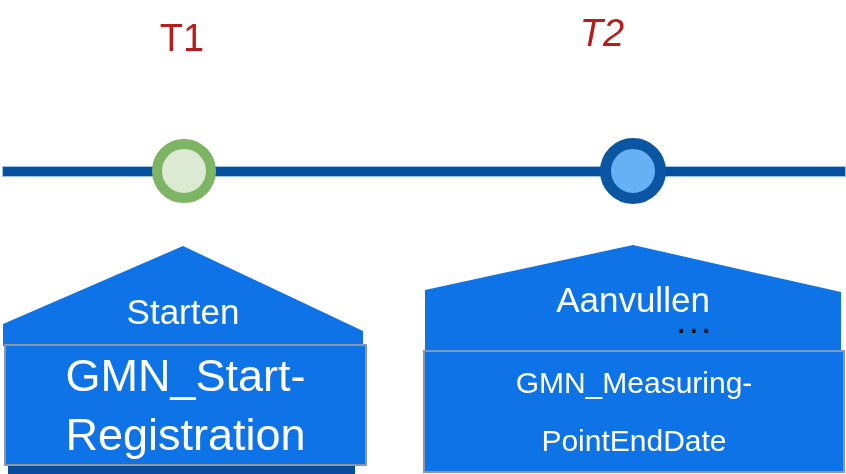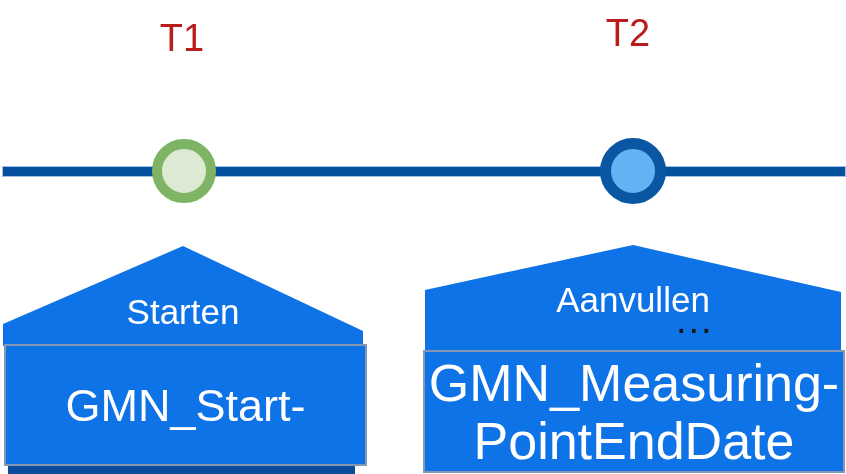--- a/index.html
+++ b/index.html
@@ -6,21 +6,21 @@
   body{
     width:846px;height:474px;position:relative;overflow:hidden;
     background:#ffffff;
     font-family:"Liberation Sans", sans-serif;
   }
   .abs{position:absolute;}
   .t-label{
     font-size:38px;color:#b91c1c;text-align:center;line-height:1.1;
   }
   #t1-label{left:130px;top:18px;width:104px;}
-  #t2-label{left:578px;top:13px;width:100px;}
+  #t2-label{left:552px;top:13px;width:100px;font-style:italic;}
   #timeline-line{
     left:2px;top:166px;width:842px;height:9px;
     background:var(--timeline-fill);
     border:1px solid var(--timeline-edge);
   }
   .marker{border-radius:50%;}
   #marker-t1{
     left:152px;top:139px;width:44px;height:44px;
     border:10px solid var(--marker-green-ring);
     background:var(--marker-green-fill);
@@ -54,21 +54,21 @@
     color:#ffffff;text-align:center;
     display:flex;flex-direction:column;justify-content:center;align-items:center;
     box-sizing:border-box;
   }
   #box-left{
     left:4px;top:344px;width:363px;height:122px;
     font-size:45px;line-height:59px;
   }
   #box-right{
     left:423px;top:350px;width:422px;height:123px;
-    font-size:52px;line-height:58px;
+    font-size:30px;line-height:58px;
   }
   #shadow-left{
     left:8px;top:466px;width:347px;height:8px;
     background:var(--shadow-navy);
   }
 </style>
 </head>
 <body>
 
 <div class="abs t-label" id="t1-label">T1</div>
@@ -80,20 +80,21 @@
 <div class="abs marker" id="marker-t1"></div>
 
 <div class="abs marker" id="marker-t2"></div>
 
 <div class="abs roof" id="roof-left"></div>
 
 <div class="abs roof-title" id="roof-title-left">Starten</div>
 
 <div class="abs code-box" id="box-left">
   <div>GMN_Start-</div>
+  <div>Registration</div>
 </div>
 
 <div class="abs" id="shadow-left"></div>
 
 <div class="abs roof" id="roof-right"></div>
 
 <div class="abs roof-title" id="roof-title-right">Aanvullen</div>
 
 <div class="abs" id="roof-ellipsis">...</div>
 

